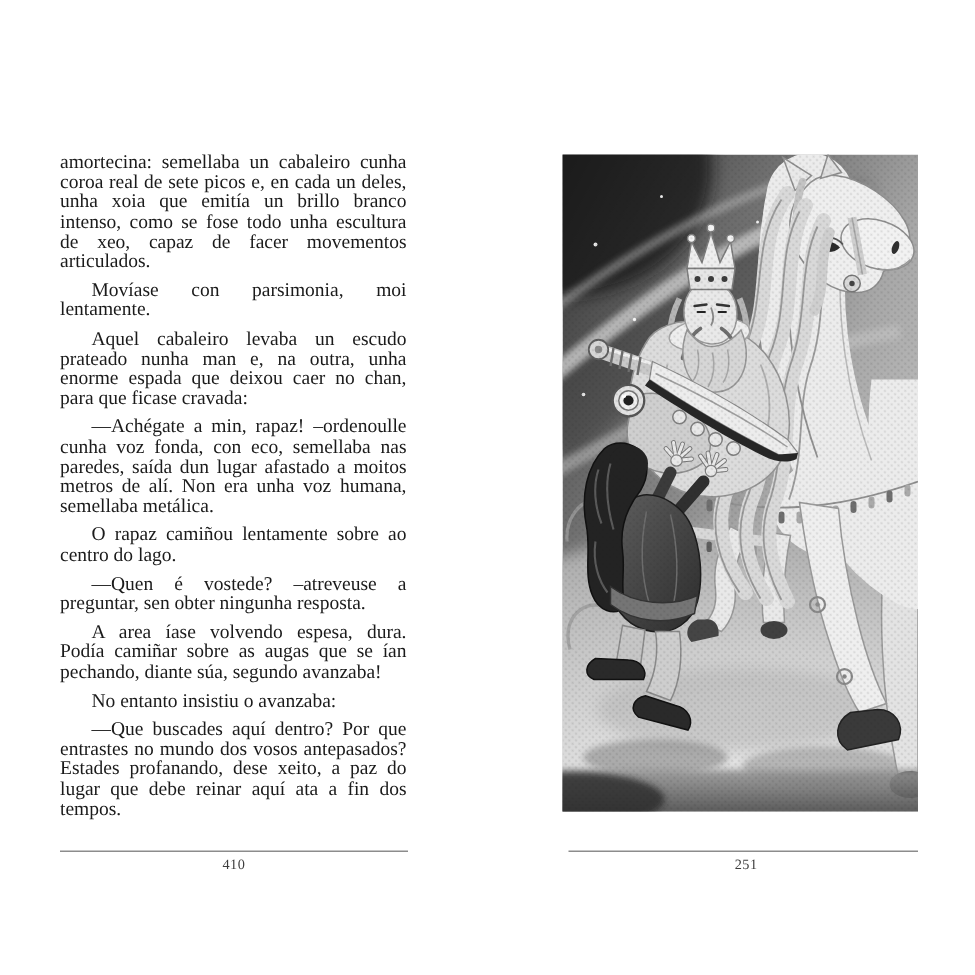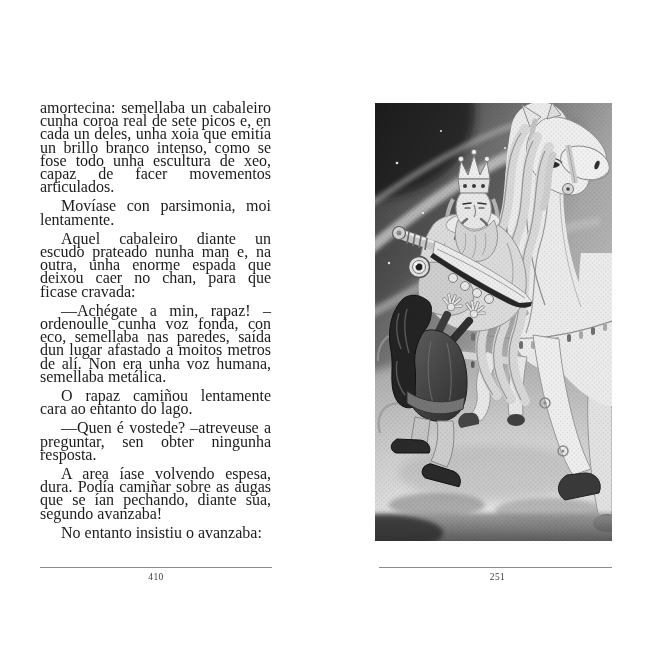--- a/index.html
+++ b/index.html
@@ -4,21 +4,21 @@
 <style>
   html,body{margin:0;padding:0;}
   body{
     width:650px;height:650px;background:#ffffff;position:relative;
     font-family:"Liberation Serif", serif;color:#1b1b1b;overflow:hidden;
   }
   .spread{position:absolute;inset:0;}
   
   .text-col{
     position:absolute;left:40px;top:101px;width:231px;
-    font-size:16px;line-height:13.2px;text-align:justify;
+    font-size:13px;line-height:13.2px;text-align:justify;
     color:#1b1b1b;
   }
   .text-col p{margin:0 0 6px 0;}
   .text-col p.indent{text-indent:21px;}
   
   .footer-rule{position:absolute;height:1px;background:#8c8c8c;top:567px;}
   .footer-rule.left{left:40px;width:232px;}
   .footer-rule.right{left:379px;width:233px;}
   .pagenum{
     position:absolute;top:572px;font-size:9.5px;letter-spacing:.4px;
@@ -32,26 +32,27 @@
 </style>
 </head>
 <body>
 
 <div class="spread">
 
   <section>
     <div class="text-col" id="paras">
         <p class="para">amortecina: semellaba un cabaleiro cunha coroa real de sete picos e, en cada un deles, unha xoia que emitía un brillo branco intenso, como se fose todo unha escultura de xeo, capaz de facer movementos articulados.</p>
         <p class="para indent">Movíase con parsimonia, moi lentamente.</p>
-        <p class="para indent">Aquel cabaleiro diante un escudo prateado nunha man e, na outra, unha enorme espada que deixou caer no chan, para que ficase cravada:</p>
+        <p class="para indent">Aquel cabaleiro levaba un escudo prateado nunha man e, na outra, unha enorme espada que deixou caer no chan, para que ficase cravada:</p>
         <p class="para indent">—Achégate a min, rapaz! –ordenoulle cunha voz fonda, con eco, semellaba nas paredes, saída dun lugar afastado a moitos metros de alí. Non era unha voz humana, semellaba metálica.</p>
-        <p class="para indent">O rapaz camiñou lentamente cara ao entanto do lago.</p>
+        <p class="para indent">O rapaz camiñou lentamente sobre ao centro do lago.</p>
         <p class="para indent">—Quen é vostede? –atreveuse a preguntar, sen obter ningunha resposta.</p>
         <p class="para indent">A area íase volvendo espesa, dura. Podía camiñar sobre as augas que se ían pechando, diante súa, segundo avanzaba!</p>
         <p class="para indent">No entanto insistiu o avanzaba:</p>
+        <p class="para indent">—Que buscades aquí dentro? Por que entrastes no mundo dos vosos antepasados? Estades profanando, dese xeito, a paz do lugar que debe reinar aquí ata a fin dos tempos.</p>
       </div>
     <div class="footer-rule left"></div>
     <div class="pagenum left">410</div>
   </section>
 
   <section>
     <figure class="illus" role="img" aria-label="Rei coroado cunha gran espada montado nun cabalo branco; un rapaz de cabelo longo ergue as mans cara a el">
       <svg viewBox="0 0 237 438" xmlns="http://www.w3.org/2000/svg">
         <defs>
           <linearGradient id="bgG" x1="0" y1="0" x2="1" y2="1">

